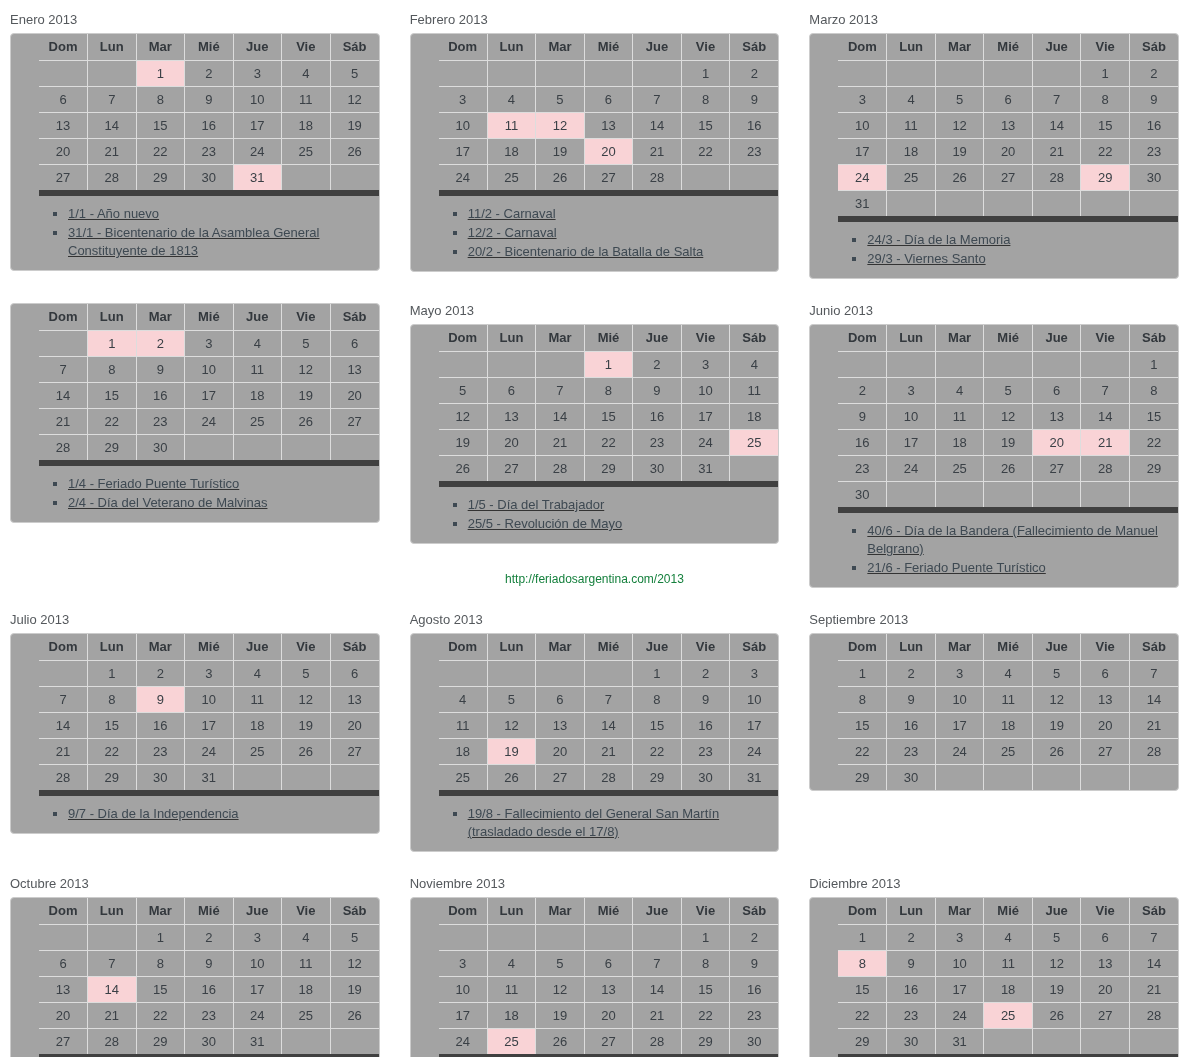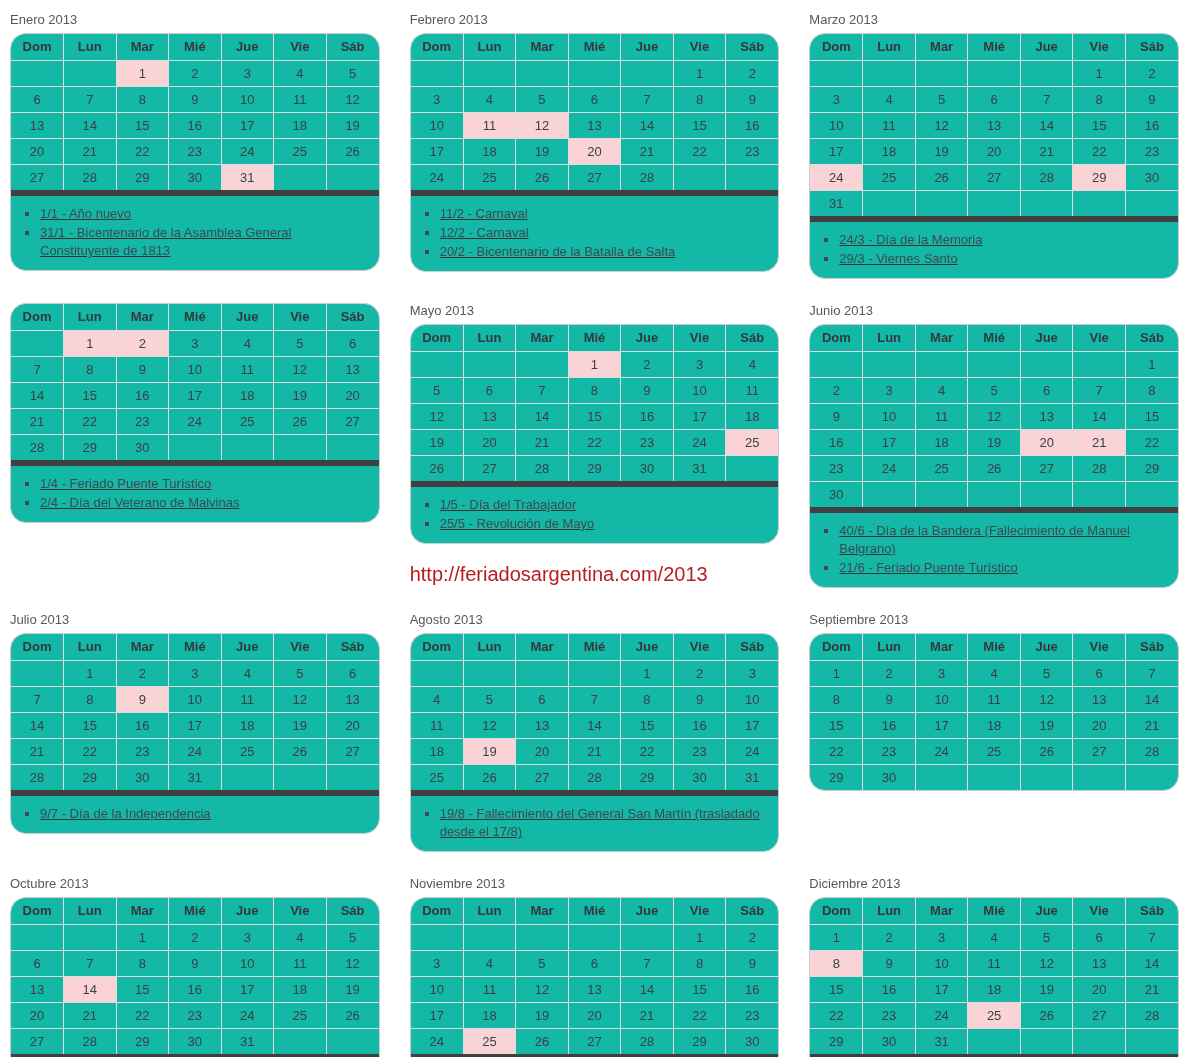--- a/index.html
+++ b/index.html
@@ -23,23 +23,24 @@
     min-width: 0;
   }
   .month-title {
     font-size: 13px;
     color: #54585c;
     margin: 0 0 6px 0;
     line-height: 15px;
   }
   .month-box {
     border: 1px solid #cccccc;
-    border-radius: 16px;
-    background: #14b8a6;
+    border-radius: 4px;
+    background: #a3a3a3;
     overflow: hidden;
+    padding-left: 28px;
   }
   table.cal {
     width: 100%;
     border-collapse: collapse;
     table-layout: fixed;
   }
   table.cal th, table.cal td {
     border: 1px solid #dddddd;
     text-align: center;
     font-size: 13px;
@@ -61,23 +62,23 @@
     text-decoration: underline;
   }
   ul.notes li {
     font-size: 13px;
     color: #3e4952;
     line-height: 18px;
     margin: 1px 0;
   }
   .site-url {
     margin-top: auto;
-    text-align: left;
-    font-size: 20px;
-    color: #b91c1c;
+    text-align: center;
+    font-size: 12px;
+    color: #15803d;
     padding: 14px 0 2px 0;
   }
 </style>
 </head>
 <body>
 
 <div class="grid" id="calendar-grid">
     <div class="month-cell">
       <div class="month-title">Enero 2013</div>
       <div class="month-box">

